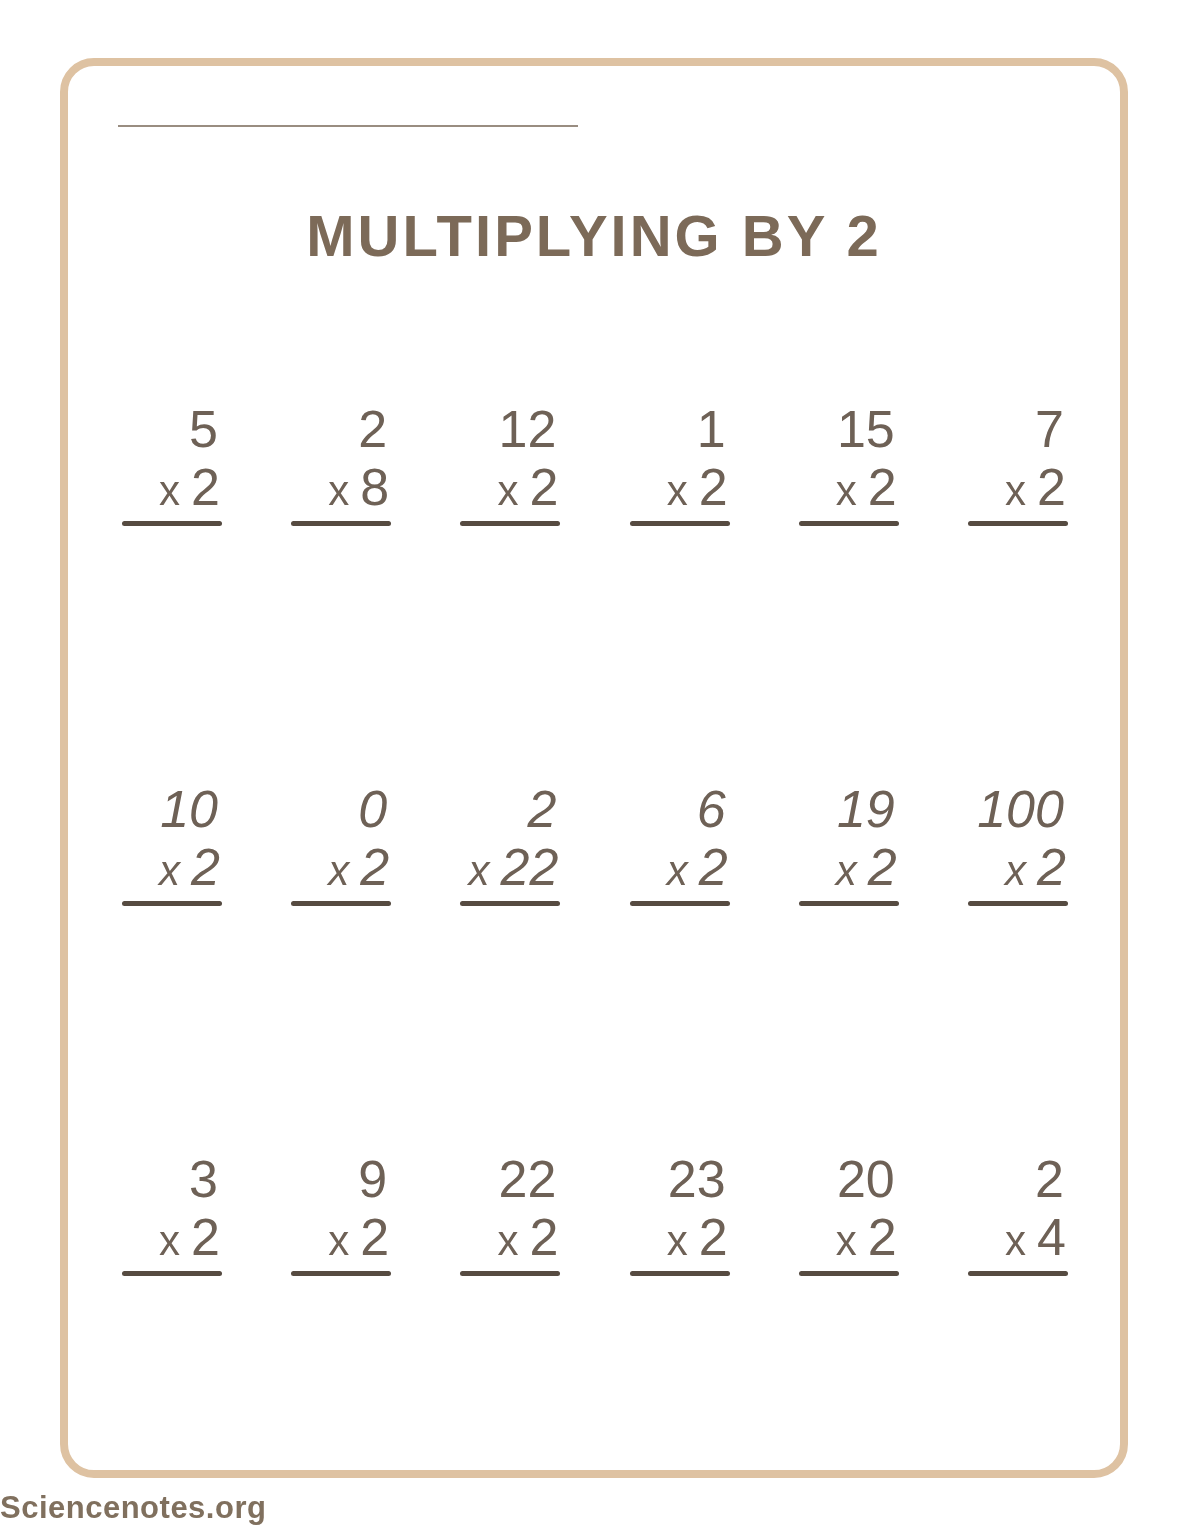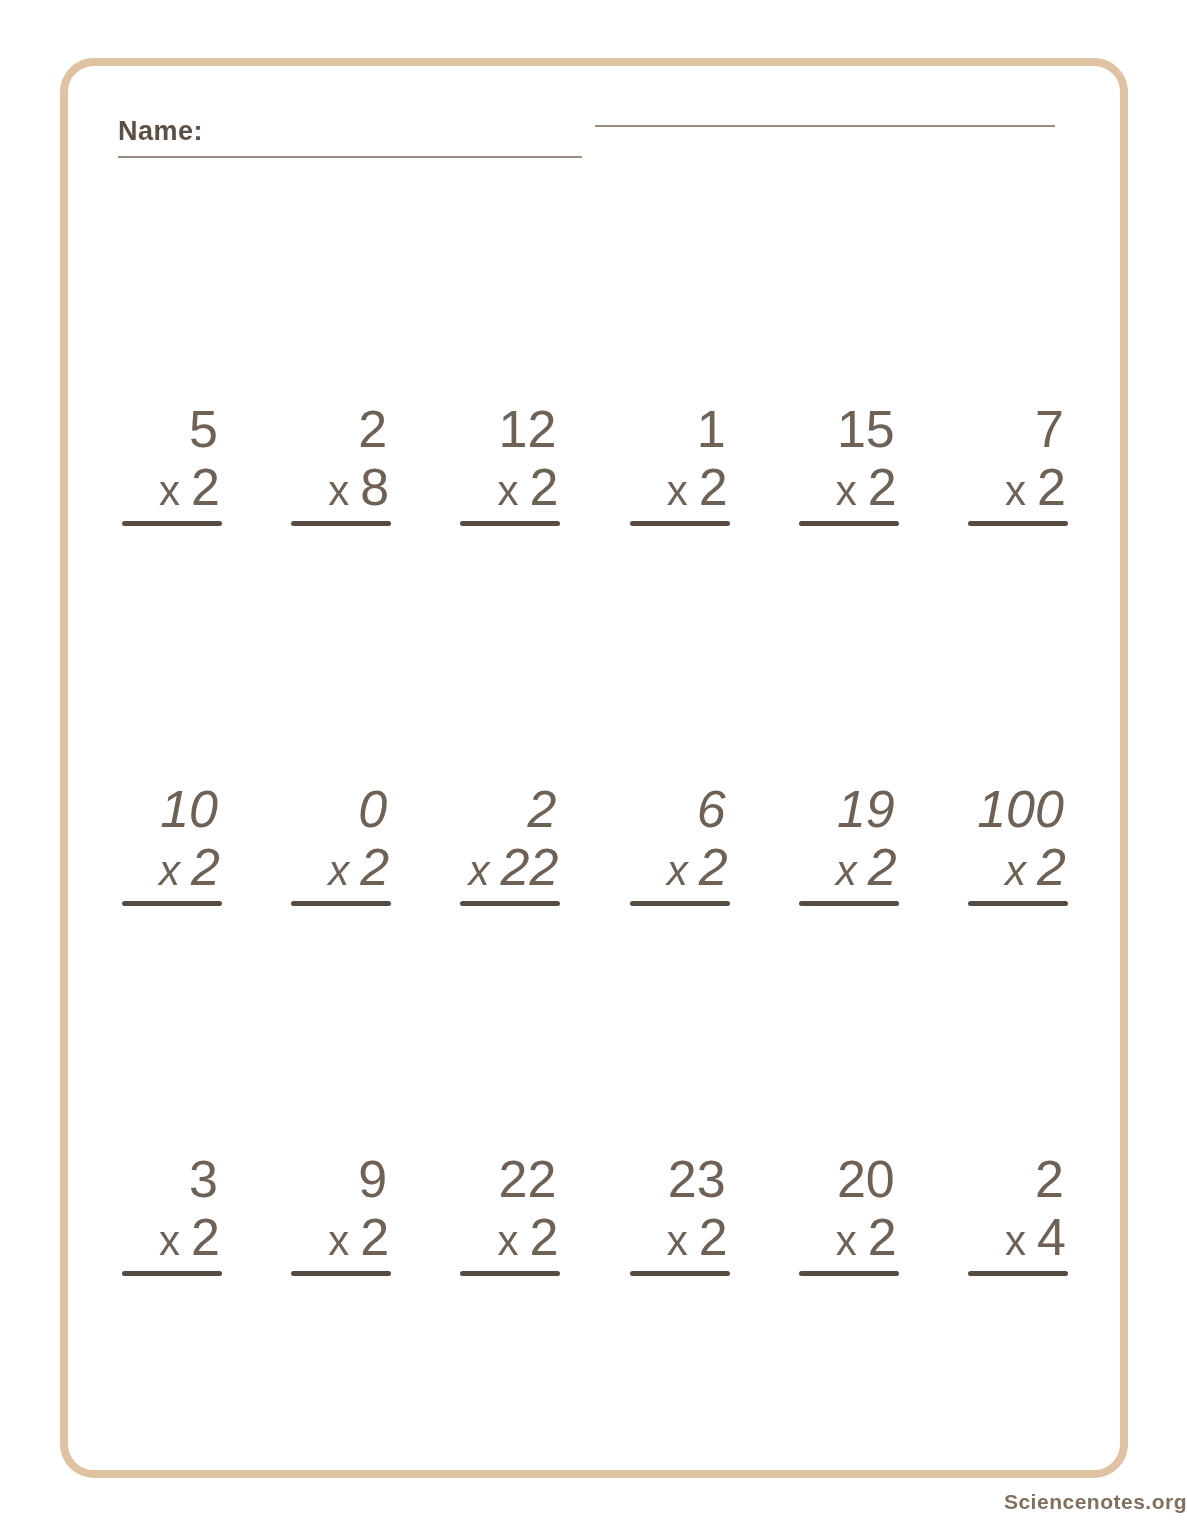--- a/index.html
+++ b/index.html
@@ -108,43 +108,40 @@
     height: 5px;
     background: #564b41;
     border-radius: 2.5px;
   }
   
   .footer {
     position: absolute;
     top: 1490px;
     left: 0;
     width: 100%;
-    text-align: right;
-    font-size: 21px;
+    text-align: left;
+    font-size: 31px;
     font-weight: 600;
     color: #80705e;
     letter-spacing: 0.5px;
   }
 </style>
 </head>
 <body>
 
 <div class="page">
   <div class="sheet">
 
     <div class="fields">
-      <div class="field field-name">
-        <span class="field-label">Name:</span>
-        <div class="field-line"></div>
-      </div>
       <div class="field field-date">
         <div class="field-line"></div>
       </div>
     </div>
 
+    <div class="title">MULTIPLYING BY 2</div>
 
     <div class="prob-row row-0">
       <div class="problem">
         <div class="top-num">5</div>
         <div class="op-row">
             <span class="op">x</span>
             <span class="bot-num">2</span>
           </div>
         <div class="rule"></div>
       </div>

